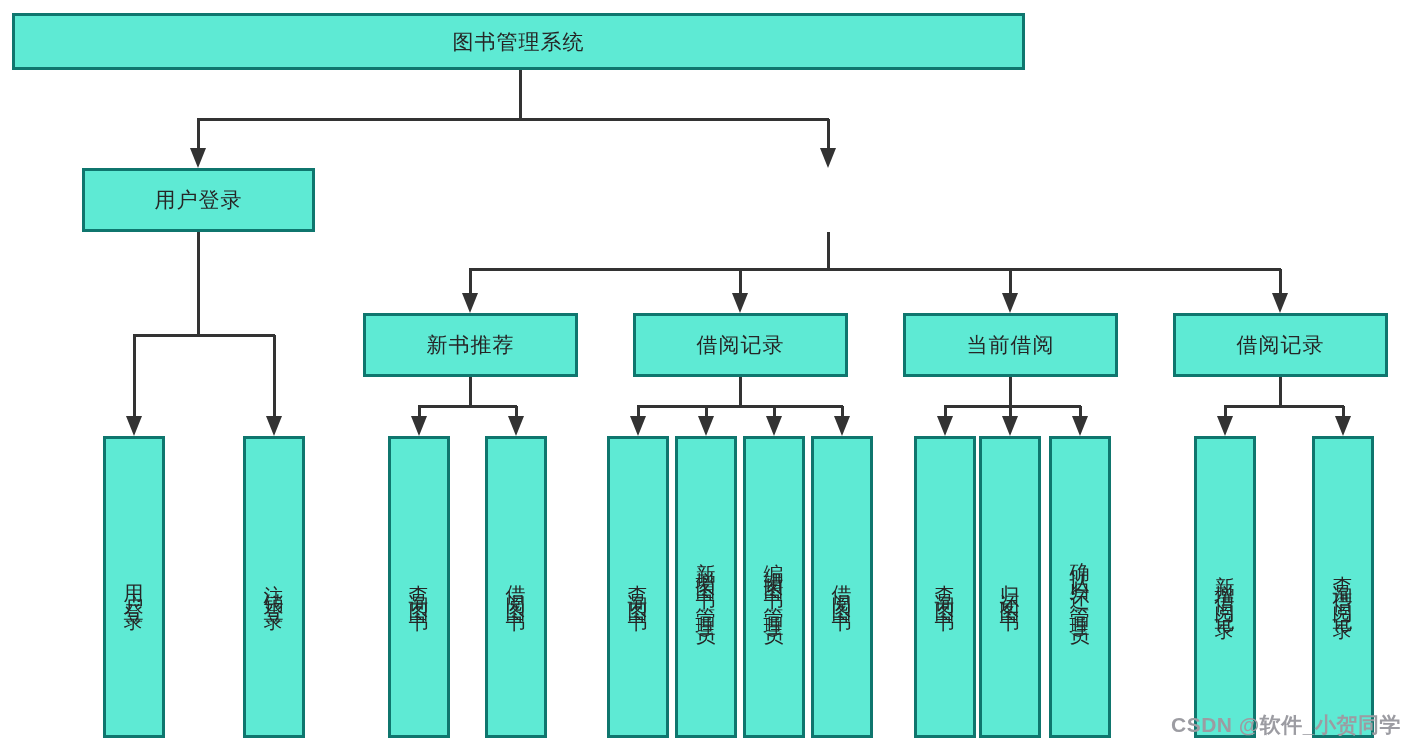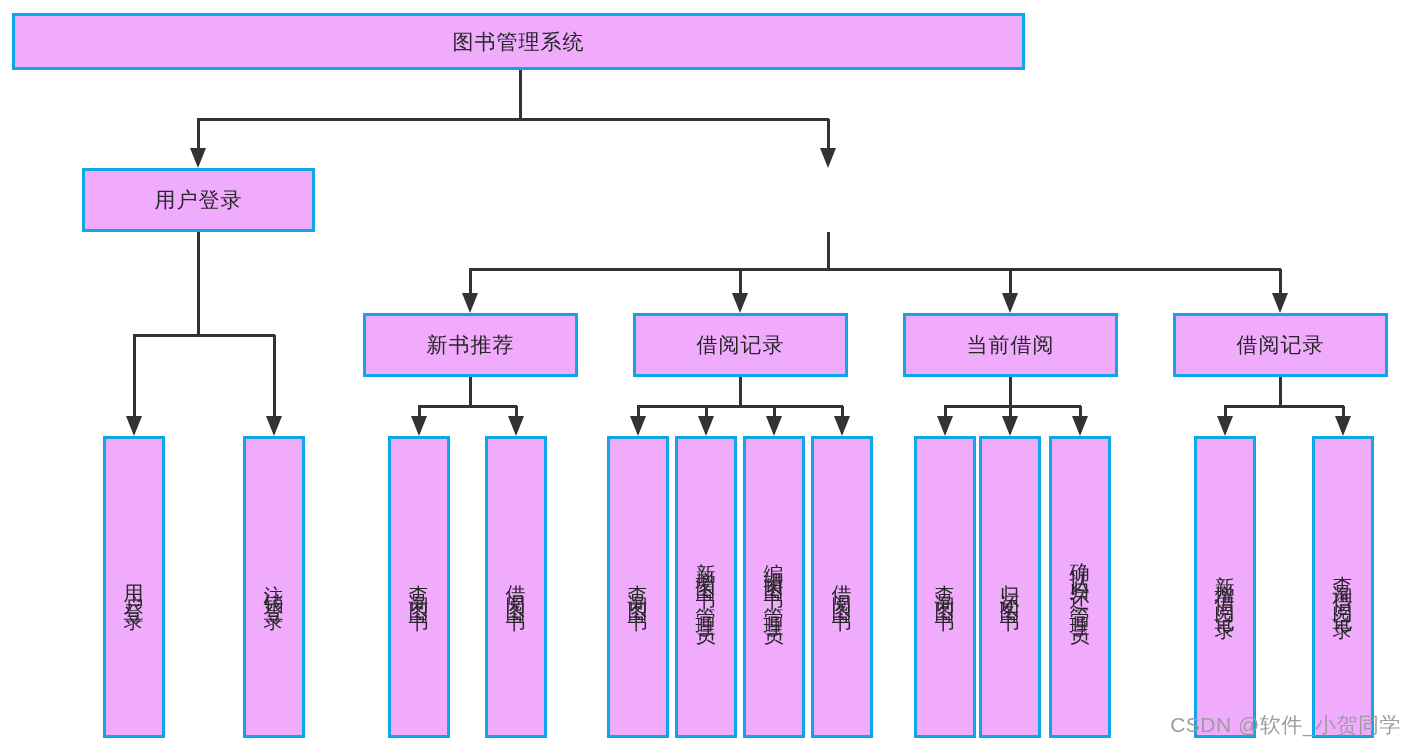--- a/index.html
+++ b/index.html
@@ -2,39 +2,39 @@
 <html><head>
 <meta charset="utf-8">
 <style>
   html,body{margin:0;padding:0;}
   body{
     width:1405px;height:747px;position:relative;background:#ffffff;
     font-family:"Liberation Sans", sans-serif;overflow:hidden;
   }
   #canvas{position:absolute;left:0;top:0;width:1405px;height:747px;}
   .node{
-    position:absolute;background:#f0abfc;border:3px solid #0ea5e9;
+    position:absolute;background:#5eead4;border:3px solid #0f766e;
     box-sizing:border-box;display:flex;align-items:center;justify-content:center;
     color:#262626;z-index:2;
   }
   .node.h-text{font-size:21px;letter-spacing:1px;}
   .node.v-text span{
     writing-mode:vertical-rl;text-orientation:mixed;
     font-size:20px;letter-spacing:9px;line-height:1;
     white-space:nowrap;color:#262626;
   }
   .line{position:absolute;background:#333333;z-index:1;}
   .arrowhead{
     position:absolute;width:0;height:0;z-index:1;
     border-left:8px solid transparent;border-right:8px solid transparent;
     border-top:20px solid #333333;
   }
   .watermark{
     position:absolute;z-index:5;font-size:21px;color:#9c9ca2;
-    letter-spacing:0.5px;white-space:nowrap;
+    letter-spacing:0.5px;white-space:nowrap;font-weight:bold;
   }
 </style>
 </head>
 <body>
 
 <div id="canvas">
     <div class="line" style="left: 518.5px; top: 70px; width: 3px; height: 49px;"></div>
     <div class="line" style="left: 197px; top: 117.5px; width: 632px; height: 3px;"></div>
     <div class="line" style="left: 196.5px; top: 232px; width: 3px; height: 103px;"></div>
     <div class="line" style="left: 133px; top: 333.5px; width: 142px; height: 3px;"></div>

